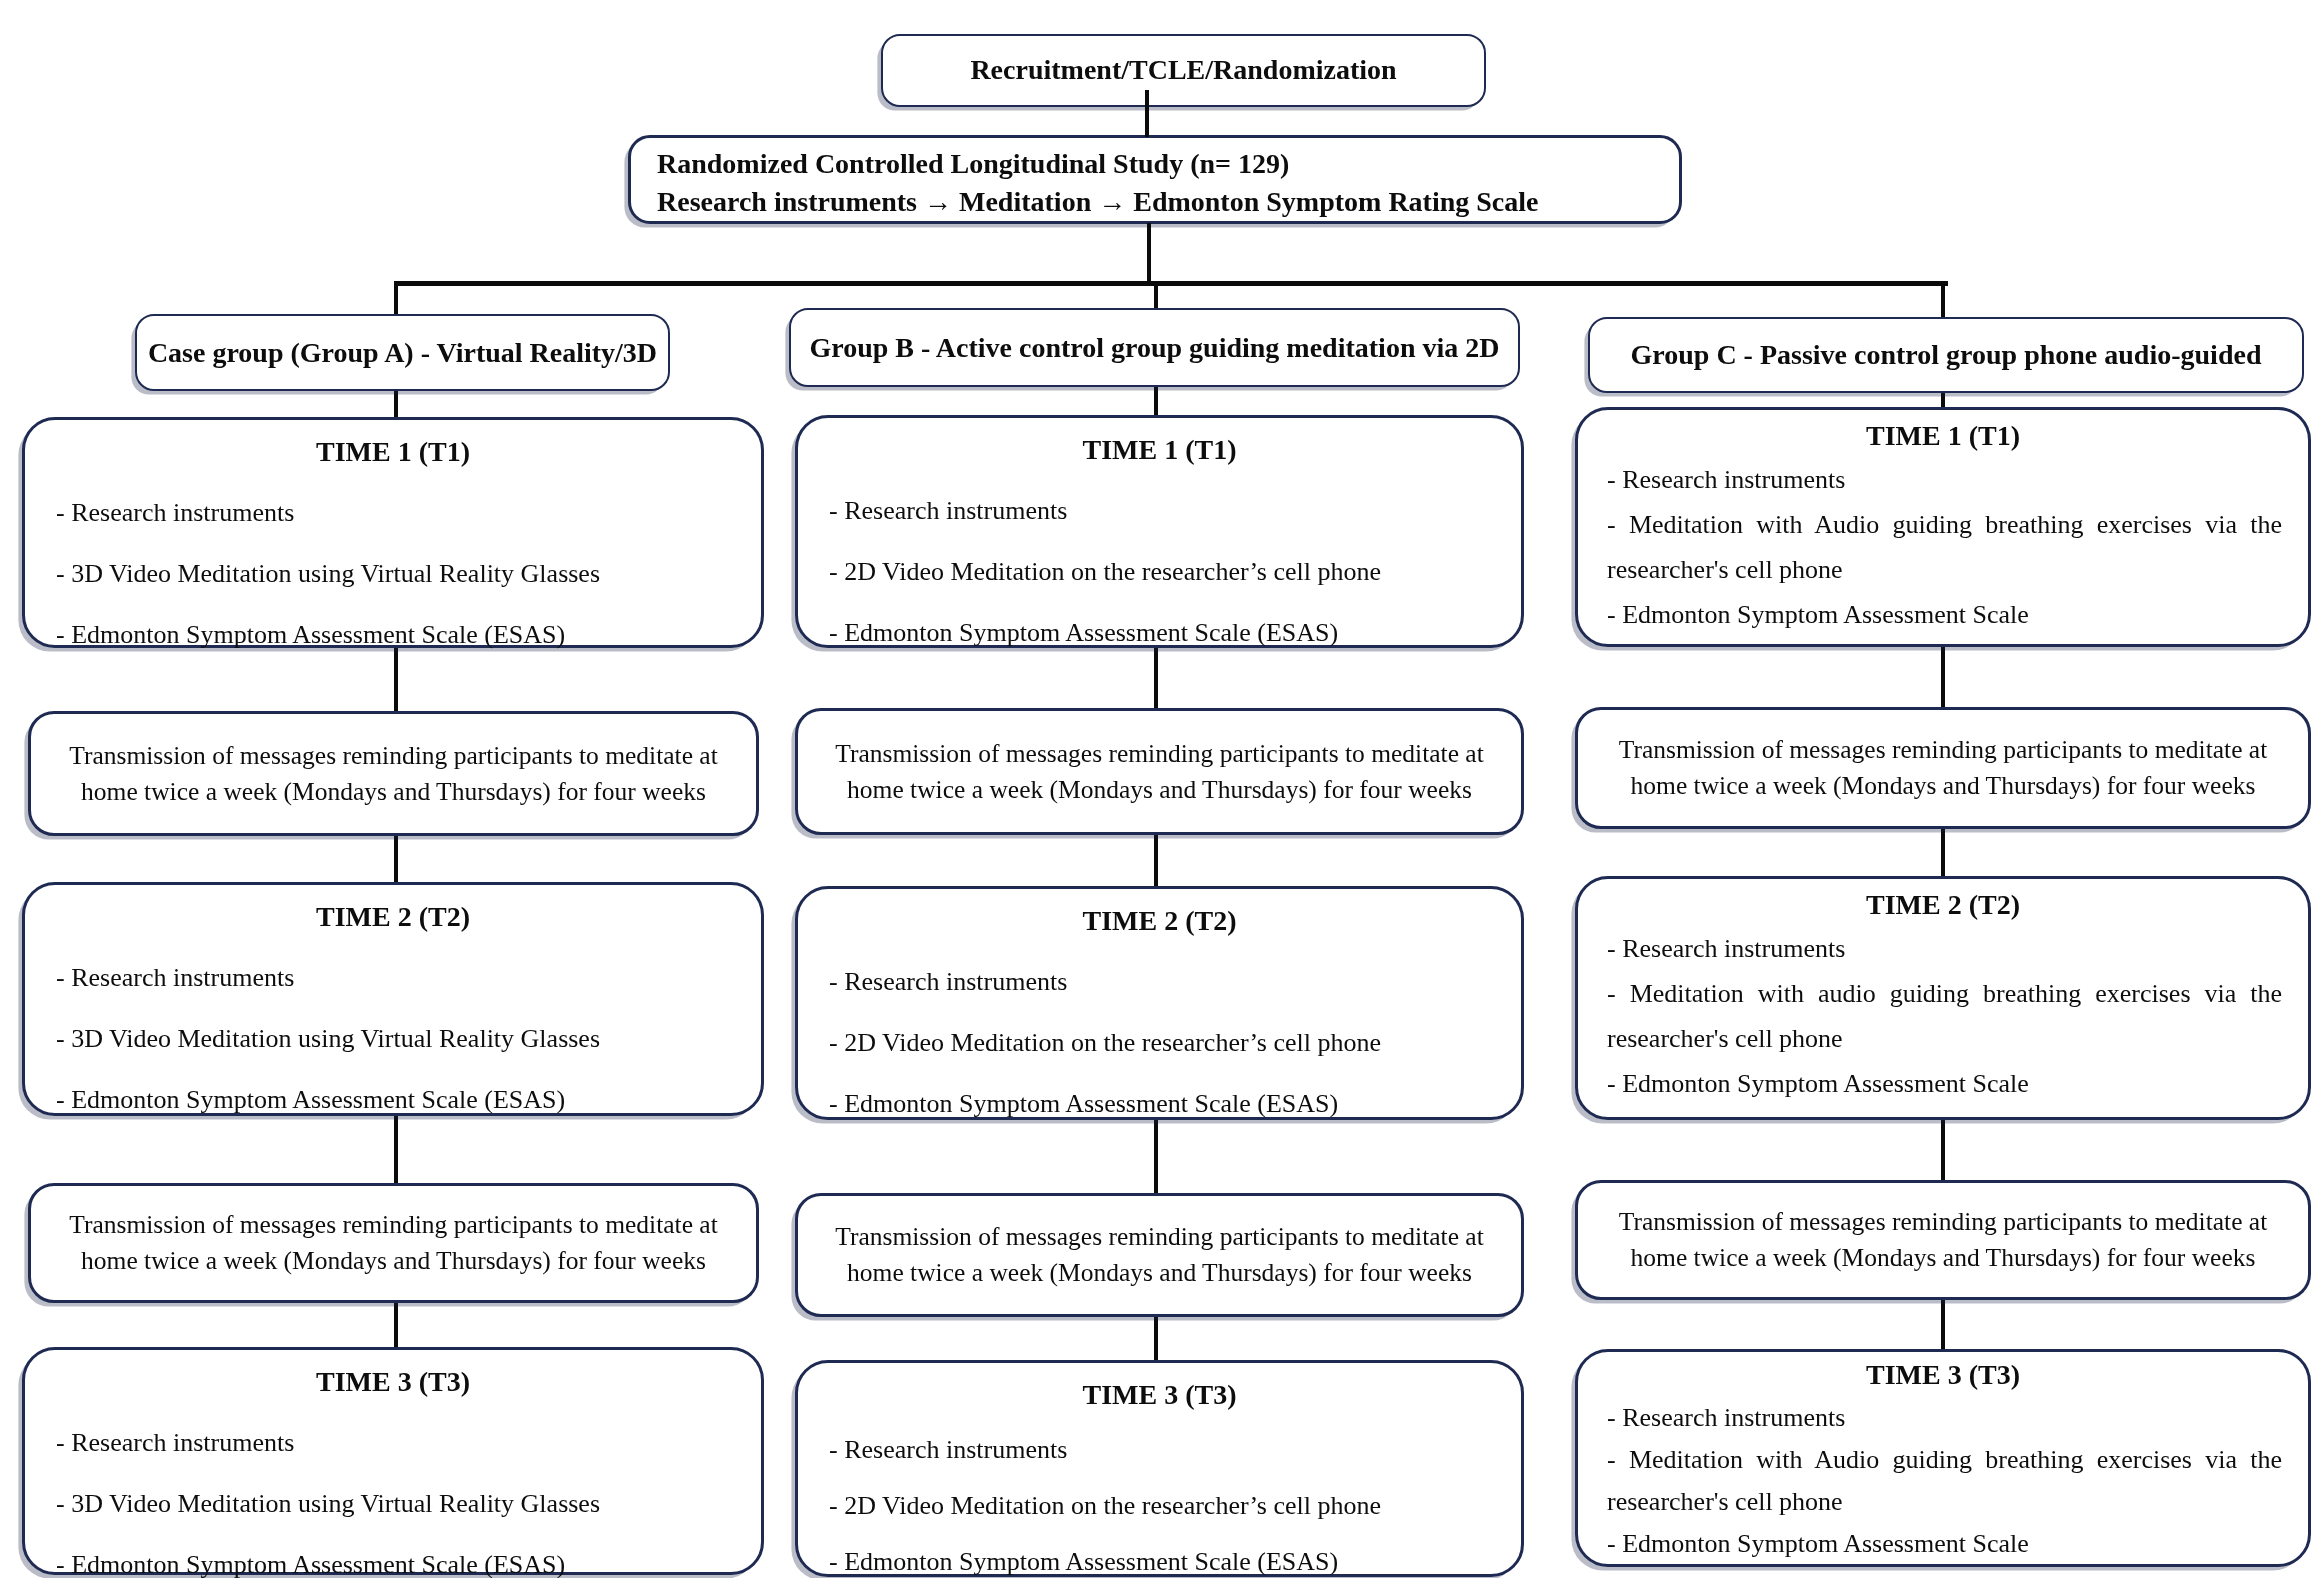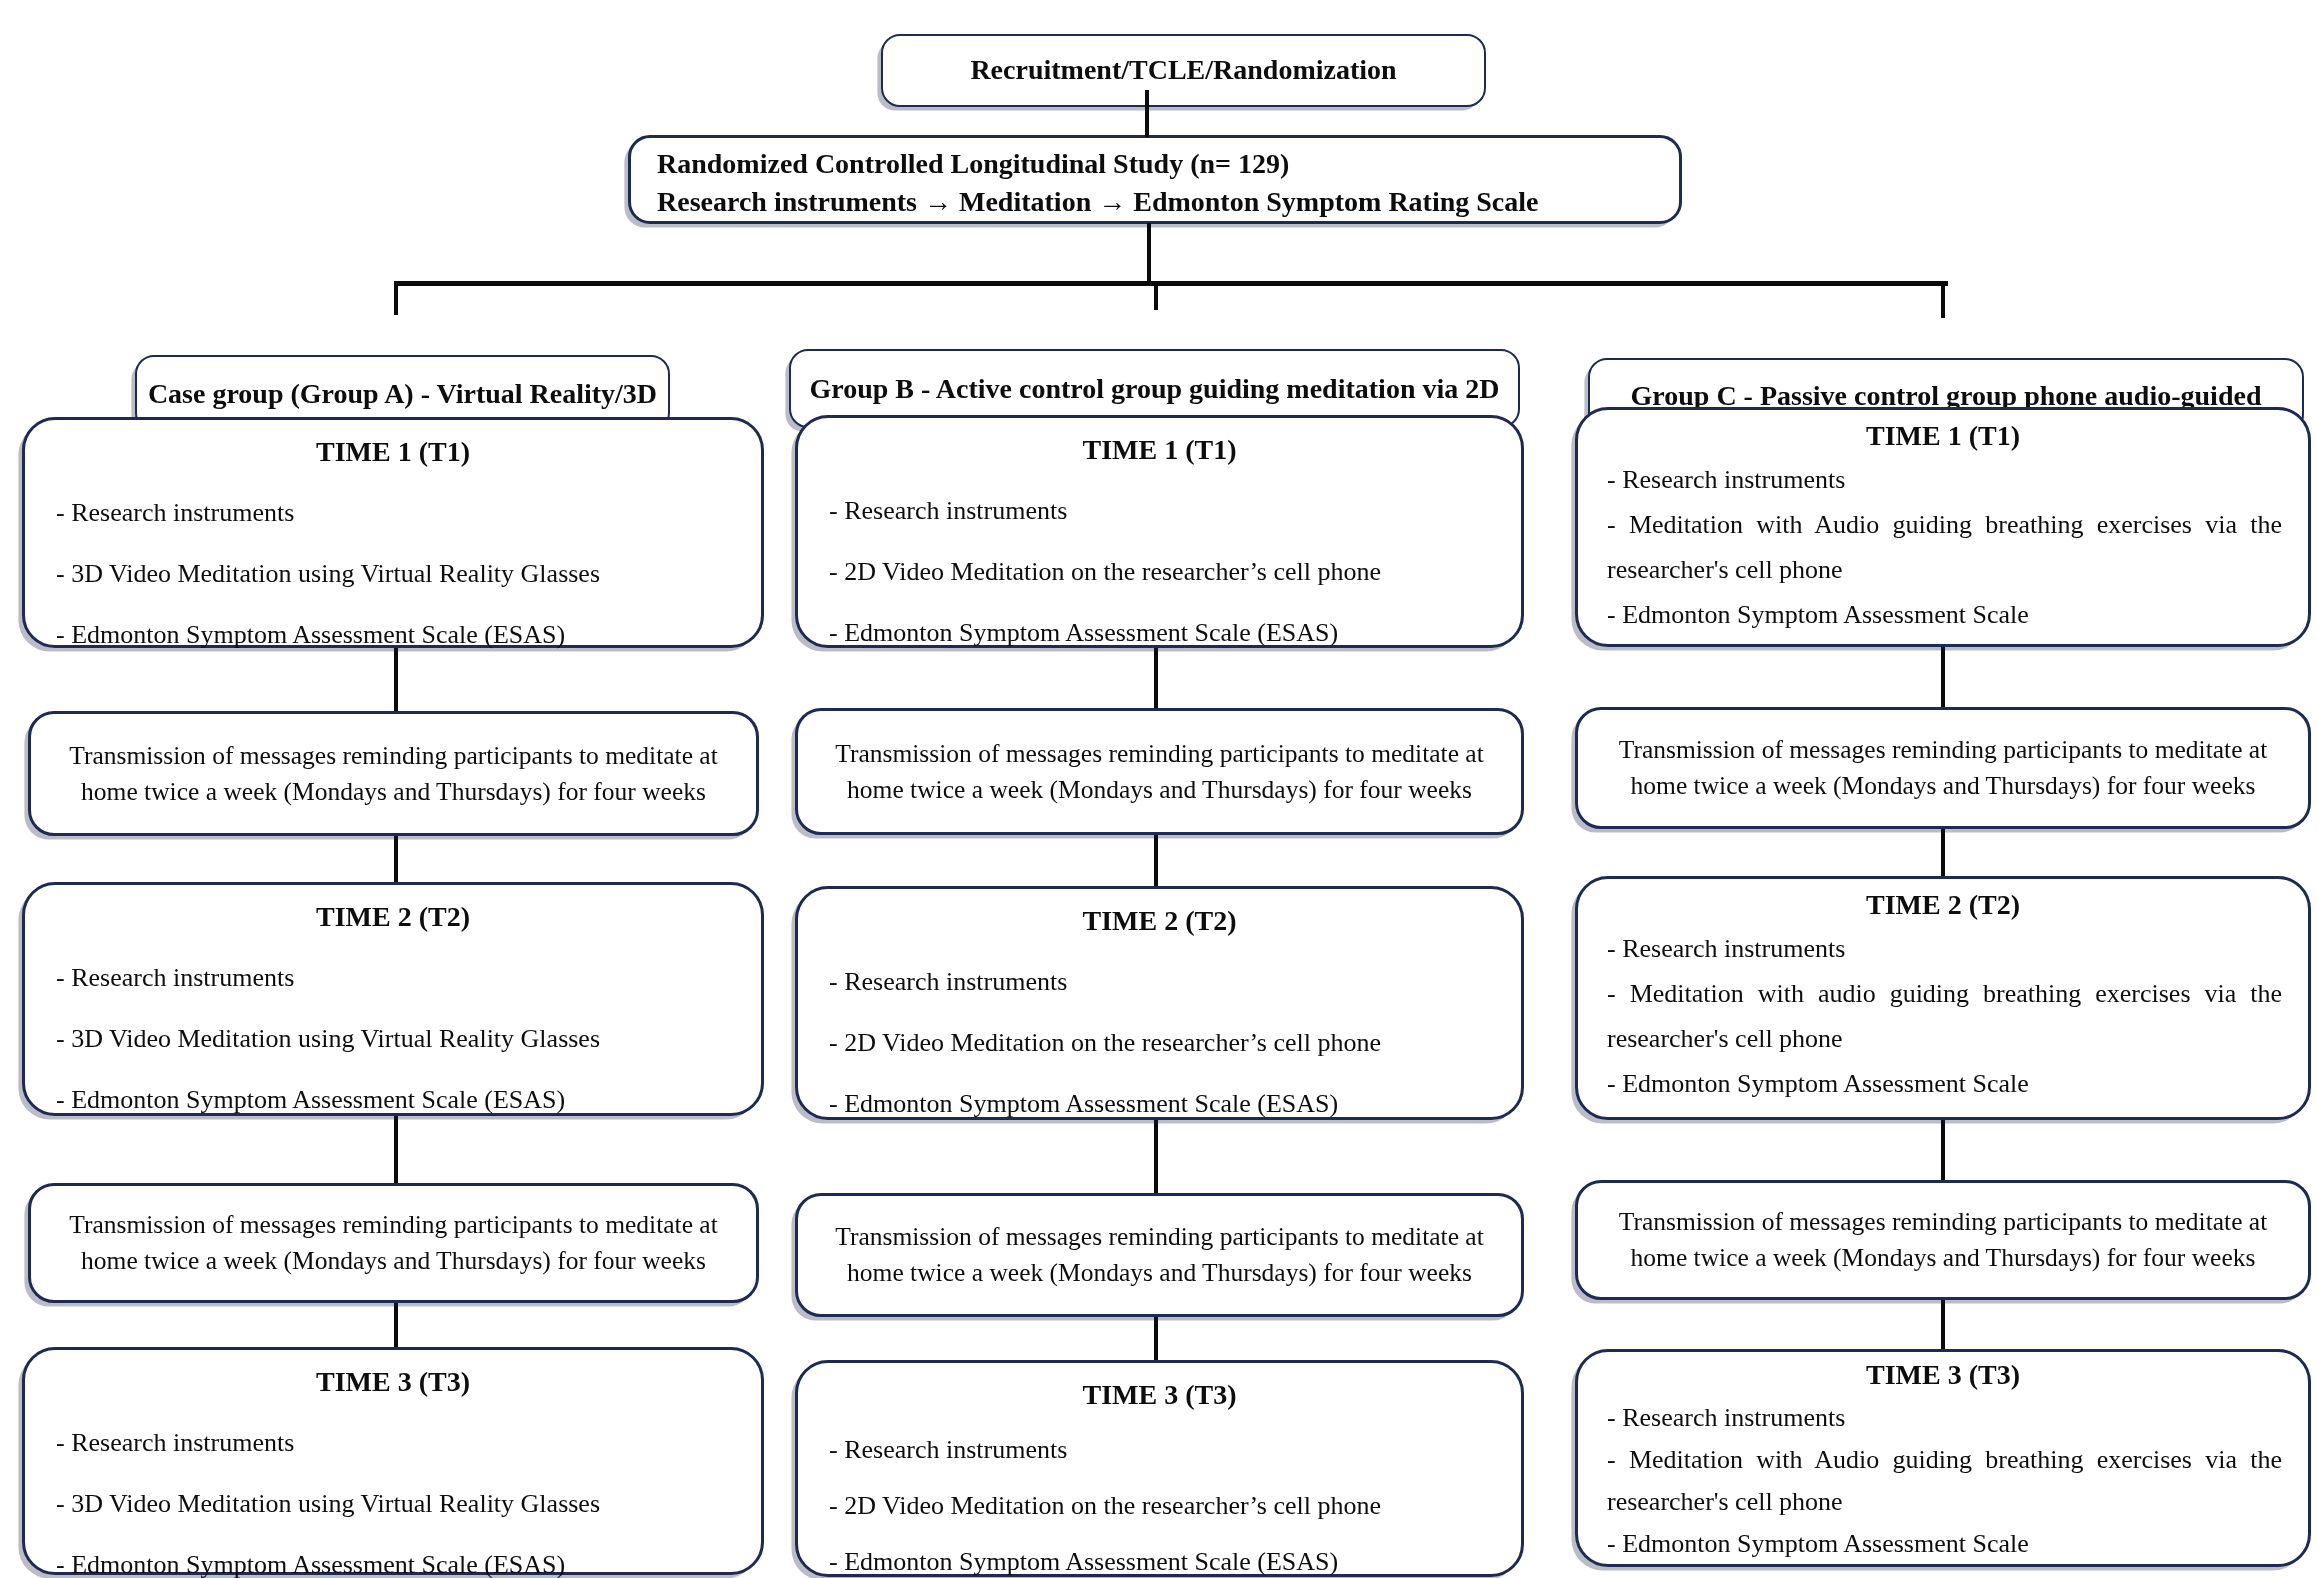--- a/index.html
+++ b/index.html
@@ -22,21 +22,21 @@
   }
   .study-box{
     border-width:3.6px;border-radius:22px;
     justify-content:flex-start;
     font-weight:bold;font-size:28px;line-height:38px;
     padding:7.3px 22px 7.3px 26px;
   }
   .header-box{
     border-width:2.9px;border-radius:19px;
     align-items:center;justify-content:center;
-    font-weight:bold;font-size:28px;text-align:right;margin-top:41px;
+    font-weight:bold;font-size:28px;text-align:right;
   }
   .time-box .tb-title{
     text-align:center;font-weight:bold;font-size:28px;line-height:33px;
     margin-top:14.5px;
   }
   .time-box .tb-items{
     display:flex;flex-direction:column;
     margin:28px 22px 0 31px;gap:28px;
     font-size:26px;line-height:33px;
   }

